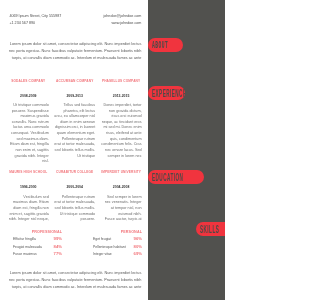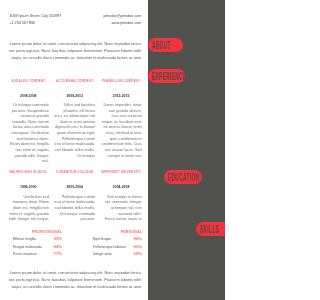--- a/index.html
+++ b/index.html
@@ -16,23 +16,23 @@
   .pill span{display:block;position:absolute;transform-origin:left center;}
 
   .pill-name{top:9px;height:19px;width:74px;}
   .pill-name span{font-size:17.6px;left:4.6px;top:3.6px;line-height:12.8px;
                   transform:scaleX(.625);letter-spacing:0px;}
 
   .pill-sec{height:13.5px;}
   .pill-sec span{font-size:10.2px;left:4.3px;top:3.9px;line-height:7.4px;
                  transform:scaleX(.455);letter-spacing:1.0px;}
 
-  .pill-about{top:38px;width:34.6px;}
-  .pill-exp{top:69px;width:37px;}
-  .pill-edu{top:170px;width:38px;margin-left:16px;}
+  .pill-about{top:38px;width:34.6px;font-family:Liberation Mono, monospace;}
+  .pill-exp{top:86px;width:37px;}
+  .pill-edu{top:170px;width:56px;}
   .pill-skills{top:222px;width:46px;margin-left:48px;}
   .pill-interests{top:269px;width:36.6px;}
 
   
   .content{position:absolute;left:0;top:0;width:148px;height:300px;}
 
   .contact{position:absolute;top:12.6px;left:9.4px;width:132px;
            font-size:3.7px;color:#4d4d4d;}
   .contact .row{display:flex;justify-content:space-between;line-height:7.2px;}
 

